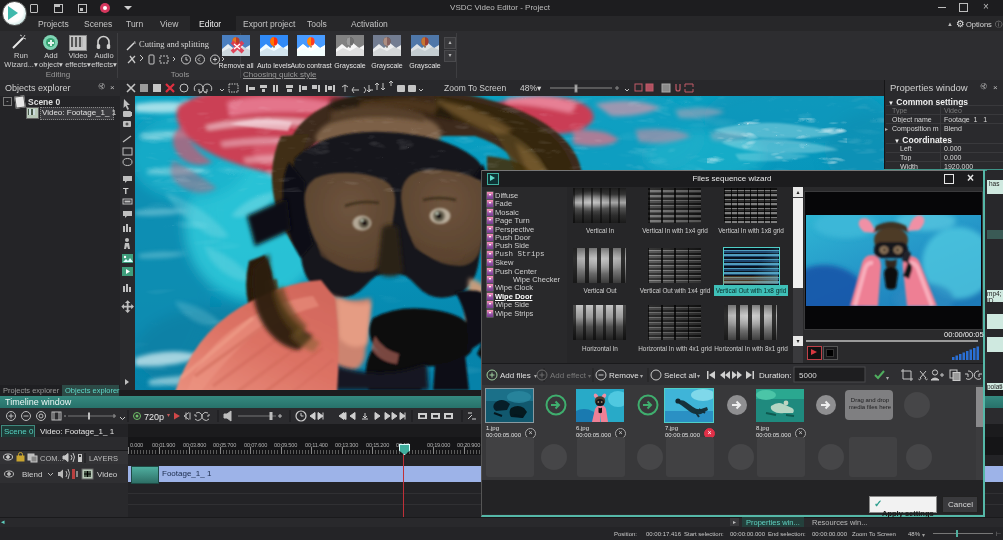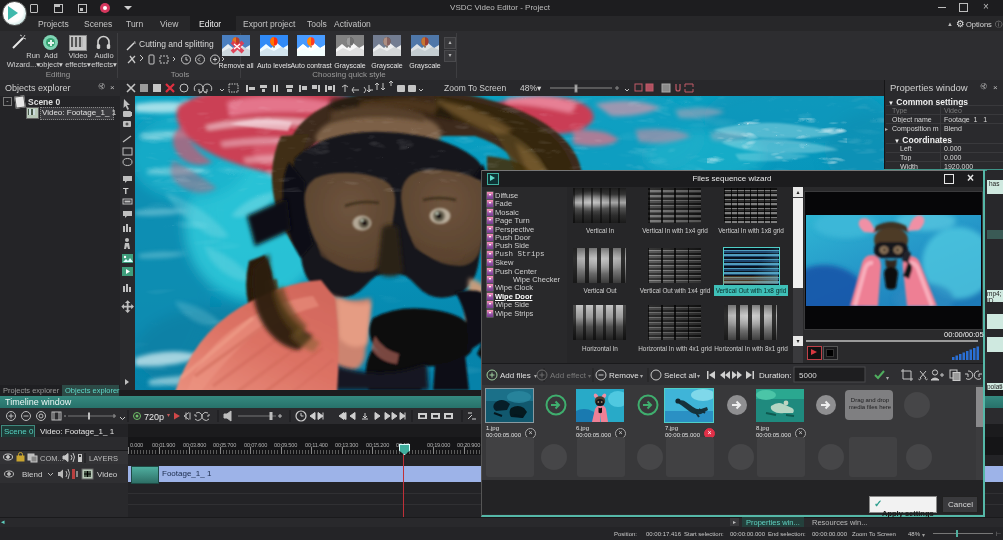--- a/index.html
+++ b/index.html
@@ -50,40 +50,40 @@
 
 <div class="a" style="left:190px;top:16px;width:46px;height:15px;background:#1d1d1f;"></div>
 <div class="a txt" style="left:0;top:19px;width:1003px;color:#c4c4c4;font-size:8.5px;">
 <span style="position:absolute;left:38px;">Projects</span>
 <span style="position:absolute;left:84px;">Scenes</span>
 <span style="position:absolute;left:126px;">Turn</span>
 <span style="position:absolute;left:160px;">View</span>
 <span style="position:absolute;left:199px;color:#f0f0f0;">Editor</span>
 <span style="position:absolute;left:243px;">Export project</span>
 <span style="position:absolute;left:307px;">Tools</span>
-<span style="position:absolute;left:334px;">Activation</span>
+<span style="position:absolute;left:351px;">Activation</span>
 </div>
 
 <div class="a" style="left:947px;top:21px;color:#bdbdbd;font-size:6px;">▲</div>
 <div class="a" style="left:956px;top:18px;color:#e8e8e8;font-size:9.5px;">⚙</div>
 <div class="a" style="left:966px;top:20px;color:#d8d8d8;font-size:7.5px;">Options</div>
 <div class="a" style="left:995px;top:20px;color:#9a9a9a;font-size:7.5px;">ⓘ</div>
 
 <div class="a" style="left:0;top:31px;width:1003px;height:49px;background:#2d2d30;"></div>
 <div class="a" style="left:117px;top:33px;width:1px;height:45px;background:#3e3e41;"></div>
 <div class="a" style="left:240px;top:33px;width:1px;height:45px;background:#3e3e41;"></div>
 <div class="a" style="left:456px;top:33px;width:1px;height:45px;background:#3e3e41;"></div>
 <div id="ribbon">
 
  <div class="a" style="left:10px;top:34px;width:20px;height:16px;">
   <svg width="20" height="16">
         <path d="M3 14 L13 4" stroke="#e8e8e8" stroke-width="2"></path>
         <path d="M13 4 l2-3 M13 4 l3 1 M12 2 l-2-1" stroke="#bbb" stroke-width="1"></path>
       </svg></div>
- <div class="a" style="left:2px;top:52px;width:38px;text-align:right;color:#d0d0d0;font-size:7.5px;line-height:8.5px;">Run<br>Wizard...▾</div>
+ <div class="a" style="left:2px;top:52px;width:38px;text-align:center;color:#d0d0d0;font-size:7.5px;line-height:8.5px;">Run<br>Wizard...▾</div>
 
  <div class="a" style="left:43px;top:35px;width:15px;height:15px;border-radius:50%;background:#7fd4b4;"></div>
  <div class="a" style="left:46px;top:38px;width:9px;height:9px;border-radius:50%;background:#37a372;"></div>
  <div class="a" style="left:49.5px;top:39.5px;width:2px;height:6px;background:#dff3ea;"></div>
  <div class="a" style="left:47.5px;top:41.5px;width:6px;height:2px;background:#dff3ea;"></div>
  <div class="a" style="left:31px;top:52px;width:40px;text-align:center;color:#d0d0d0;font-size:7.5px;line-height:8.5px;">Add<br>object▾</div>
 
  <div class="a" style="left:69px;top:35px;width:16px;height:14px;background:#c9c9c9;border:1px solid #8a8a8a;"></div>
  <div class="a" style="left:71px;top:37px;width:12px;height:10px;background:repeating-linear-gradient(90deg,#555 0 2px,#bbb 2px 4px);"></div>
  <div class="a" style="left:58px;top:52px;width:40px;text-align:center;color:#d0d0d0;font-size:7.5px;line-height:8.5px;">Video<br>effects▾</div>
@@ -94,40 +94,40 @@
         <rect x="1.8" y="10" width="3.4" height="5" rx="1.5" fill="#cfcfcf"></rect>
         <rect x="11.8" y="10" width="3.4" height="5" rx="1.5" fill="#cfcfcf"></rect>
       </svg></div>
  <div class="a" style="left:84px;top:52px;width:40px;text-align:center;color:#d0d0d0;font-size:7.5px;line-height:8.5px;">Audio<br>effects▾</div>
  <div class="a" style="left:30px;top:70px;width:56px;text-align:center;color:#9a9a9a;font-size:8px;">Editing</div>
 
  <div class="a" style="left:126px;top:37px;width:12px;height:11px;"><svg width="12" height="11">
         <path d="M1 10 L8 3" stroke="#d8d8d8" stroke-width="1.5"></path>
         <path d="M8 3 l1-2 M8 3 l2 0" stroke="#aaa"></path>
       </svg></div>
- <div class="a" style="left:139px;top:39px;color:#d8d8d8;font-size:8.5px;">Cutting and splitting</div>
+ <div class="a" style="left:139px;top:39px;color:#d8d8d8;font-size:8.5px;font-family:Liberation Serif, serif;">Cutting and splitting</div>
  <div class="a" style="left:126px;top:53px;width:110px;height:12px;color:#c8c8c8;font-size:9px;">
   <svg width="112" height="13">
    <g stroke="#c8c8c8" fill="none">
     <path d="M2 10 L9 3 M4 3 l5 7" stroke-width="1.3"></path>
           <path d="M14 6 l3 3 l-3 3" stroke-width="1" transform="translate(0,-4)"></path>
     <rect x="23" y="2" width="5" height="9" rx="1"></rect>
     <rect x="34" y="3" width="8" height="7" stroke-dasharray="2 1"></rect>
           <path d="M47 4 l2 2 l-2 2"></path>
     <circle cx="60" cy="6.5" r="4.5"></circle>
           <path d="M60 4 v3 h2"></path>
     <circle cx="74" cy="6.5" r="4.5"></circle>
           <path d="M72 6.5 l2 -2 m-2 2 l2 2"></path>
     <circle cx="89" cy="6.5" r="4.5"></circle>
           <path d="M87 6.5 h4 m-2 -2 v4"></path>
           <path d="M96 4 l2 2 l-2 2"></path>
    </g>
       </svg></div>
  <div class="a" style="left:130px;top:70px;width:100px;text-align:center;color:#9a9a9a;font-size:8px;">Tools</div>
- <div class="a" style="left:243px;top:70px;width:212px;text-align:center;color:#9a9a9a;font-size:8px;">Choosing quick style</div>
+ <div class="a" style="left:243px;top:70px;width:212px;color:#9a9a9a;font-size:8px;text-decoration:underline;">Choosing quick style</div>
 
  <div id="qthumbs">
   <svg class="a" style="left:222px;top:35px;" width="218" height="24">
    <defs>
     <g id="bal">
      <rect width="28" height="21" fill="#4a7fc0"></rect>
      <path d="M0 14 L6 9 L11 13 L17 8 L23 13 L28 10 V21 H0 Z" fill="#e8eef2"></path>
      <path d="M0 17 L7 13 L14 16 L21 12 L28 15 V21 H0 Z" fill="#cdd8de"></path>
      <ellipse cx="14" cy="6.5" rx="3.6" ry="4.2" fill="#c03a28"></ellipse>
      <path d="M14 2.3 a3.6 4.2 0 0 0 0 8.4" fill="#e07a20"></path>

